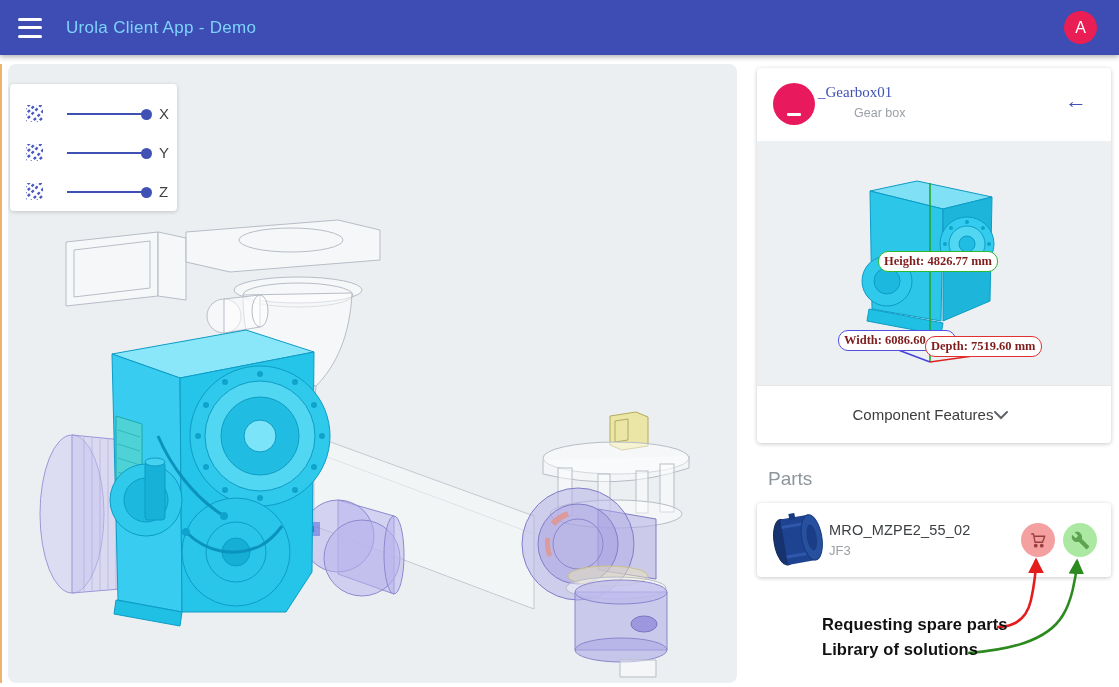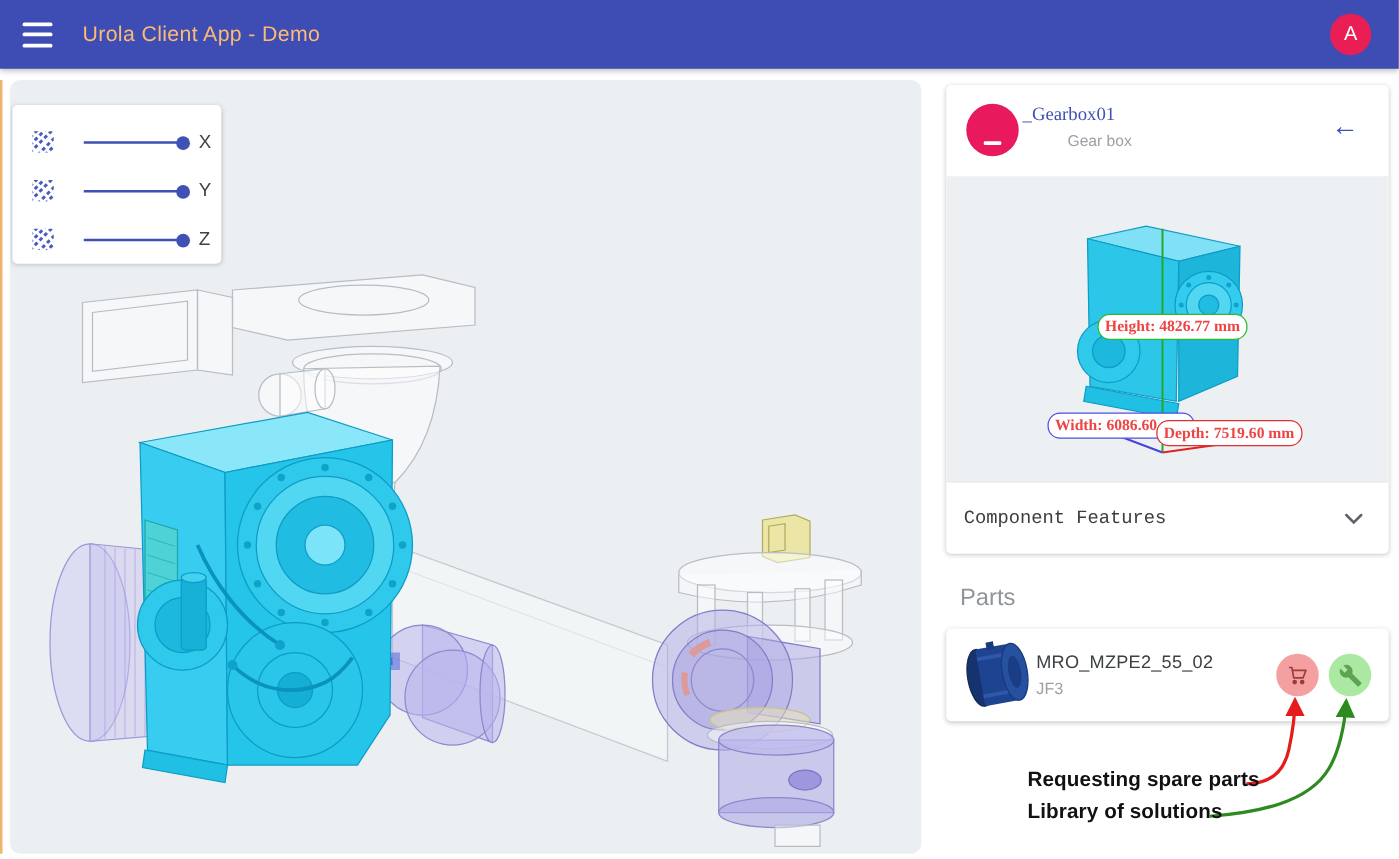--- a/index.html
+++ b/index.html
@@ -6,21 +6,21 @@
   html,body { width:1119px; height:687px; overflow:hidden; background:#ffffff;
               font-family:"Liberation Sans", sans-serif; }
 
   
   .appbar { position:absolute; left:0; top:0; width:1119px; height:55px;
             background:#3d4db4; display:flex; align-items:center;
             box-shadow:0 2px 5px rgba(0,0,0,.3); z-index:50; }
   .hamburger { width:26px; height:20px; margin-left:18px; display:flex; flex-direction:column;
                justify-content:space-between; cursor:pointer; }
   .hamburger span { display:block; width:24px; height:3px; background:#fff; border-radius:2px; }
-  .appbar-title { color:#fdba74; font-size:17px; font-weight:500; letter-spacing:.3px; margin-left:22px; }
+  .appbar-title { color:#7dd3fc; font-size:17px; font-weight:500; letter-spacing:.3px; margin-left:22px; }
   .avatar { position:absolute; right:22px; top:11px; width:33px; height:33px; border-radius:50%;
             background:#e91e55; color:#fff; font-size:16px; display:flex; align-items:center;
             justify-content:center; cursor:pointer; }
 
   
   .accent-rail { position:absolute; left:0; top:64px; width:2px; height:619px; background:#eeb46f; }
 
   
   .viewer { position:absolute; left:8px; top:64px; width:729px; height:619px;
             background:#eceff1; border-radius:8px; overflow:hidden; }
@@ -44,26 +44,26 @@
                  background:#e8195c; }
   .pink-avatar .dash { position:absolute; left:14px; bottom:9px; width:14px; height:3px;
                        background:#fff; border-radius:1px; }
   .detail-titles { position:absolute; left:61px; top:16px; }
   .detail-title { font-size:15px; color:#3f51b5; cursor:pointer;font-family:Liberation Serif, serif; }
   .detail-subtitle { font-size:12.5px; color:#9aa0a6; margin-top:5px;margin-left:36px; }
   .back-arrow { position:absolute; right:24px; top:22px; font-size:22px; color:#3f51b5; cursor:pointer;
                 line-height:1; }
   .thumb-area { position:relative; width:354px; height:244px; background:#edf0f3; }
   .dim { position:absolute; background:#fff; font-family:"Liberation Serif", serif; font-weight:bold;
-         font-size:12.5px; color:#ef4444; padding:2px 5px; white-space:nowrap; border-radius:10px; }
+         font-size:12.5px; color:#7f1d1d; padding:2px 5px; white-space:nowrap; border-radius:10px; }
   .dim-h { left:121px; top:110px; border:1.5px solid #2db92d; }
   .dim-w { left:81px;  top:189px; border:1.5px solid #5050e0; }
   .dim-d { left:168px; top:195px; border:1.5px solid #e03030; }
   .features-row { position:relative; height:58px; border-top:1px solid #e6e6e6; display:flex;
-                  align-items:center; padding:0 20px 0 14px; cursor:pointer; justify-content:space-between;font-family:Liberation Mono, monospace; }
+                  align-items:center; padding:0 20px 0 14px; cursor:pointer; justify-content:center; }
   .features-label { font-size:15px; color:#3c3c3c; }
 
   .parts-heading { position:absolute; left:768px; top:468px; font-size:19px; color:#8e959b; }
   .parts-card { position:absolute; left:757px; top:503px; width:354px; height:74px;
                 display:flex; align-items:center; cursor:pointer; }
   .part-thumb { margin-left:12px; flex:0 0 56px; }
   .part-text { margin-left:4px; flex:1; }
   .part-name { font-size:14.5px; color:#3c4043; letter-spacing:.2px; }
   .part-code { font-size:13px; color:#9aa0a6; margin-top:5px; }
   .round-btn { width:34px; height:34px; border-radius:50%; border:none; display:flex; align-items:center;

